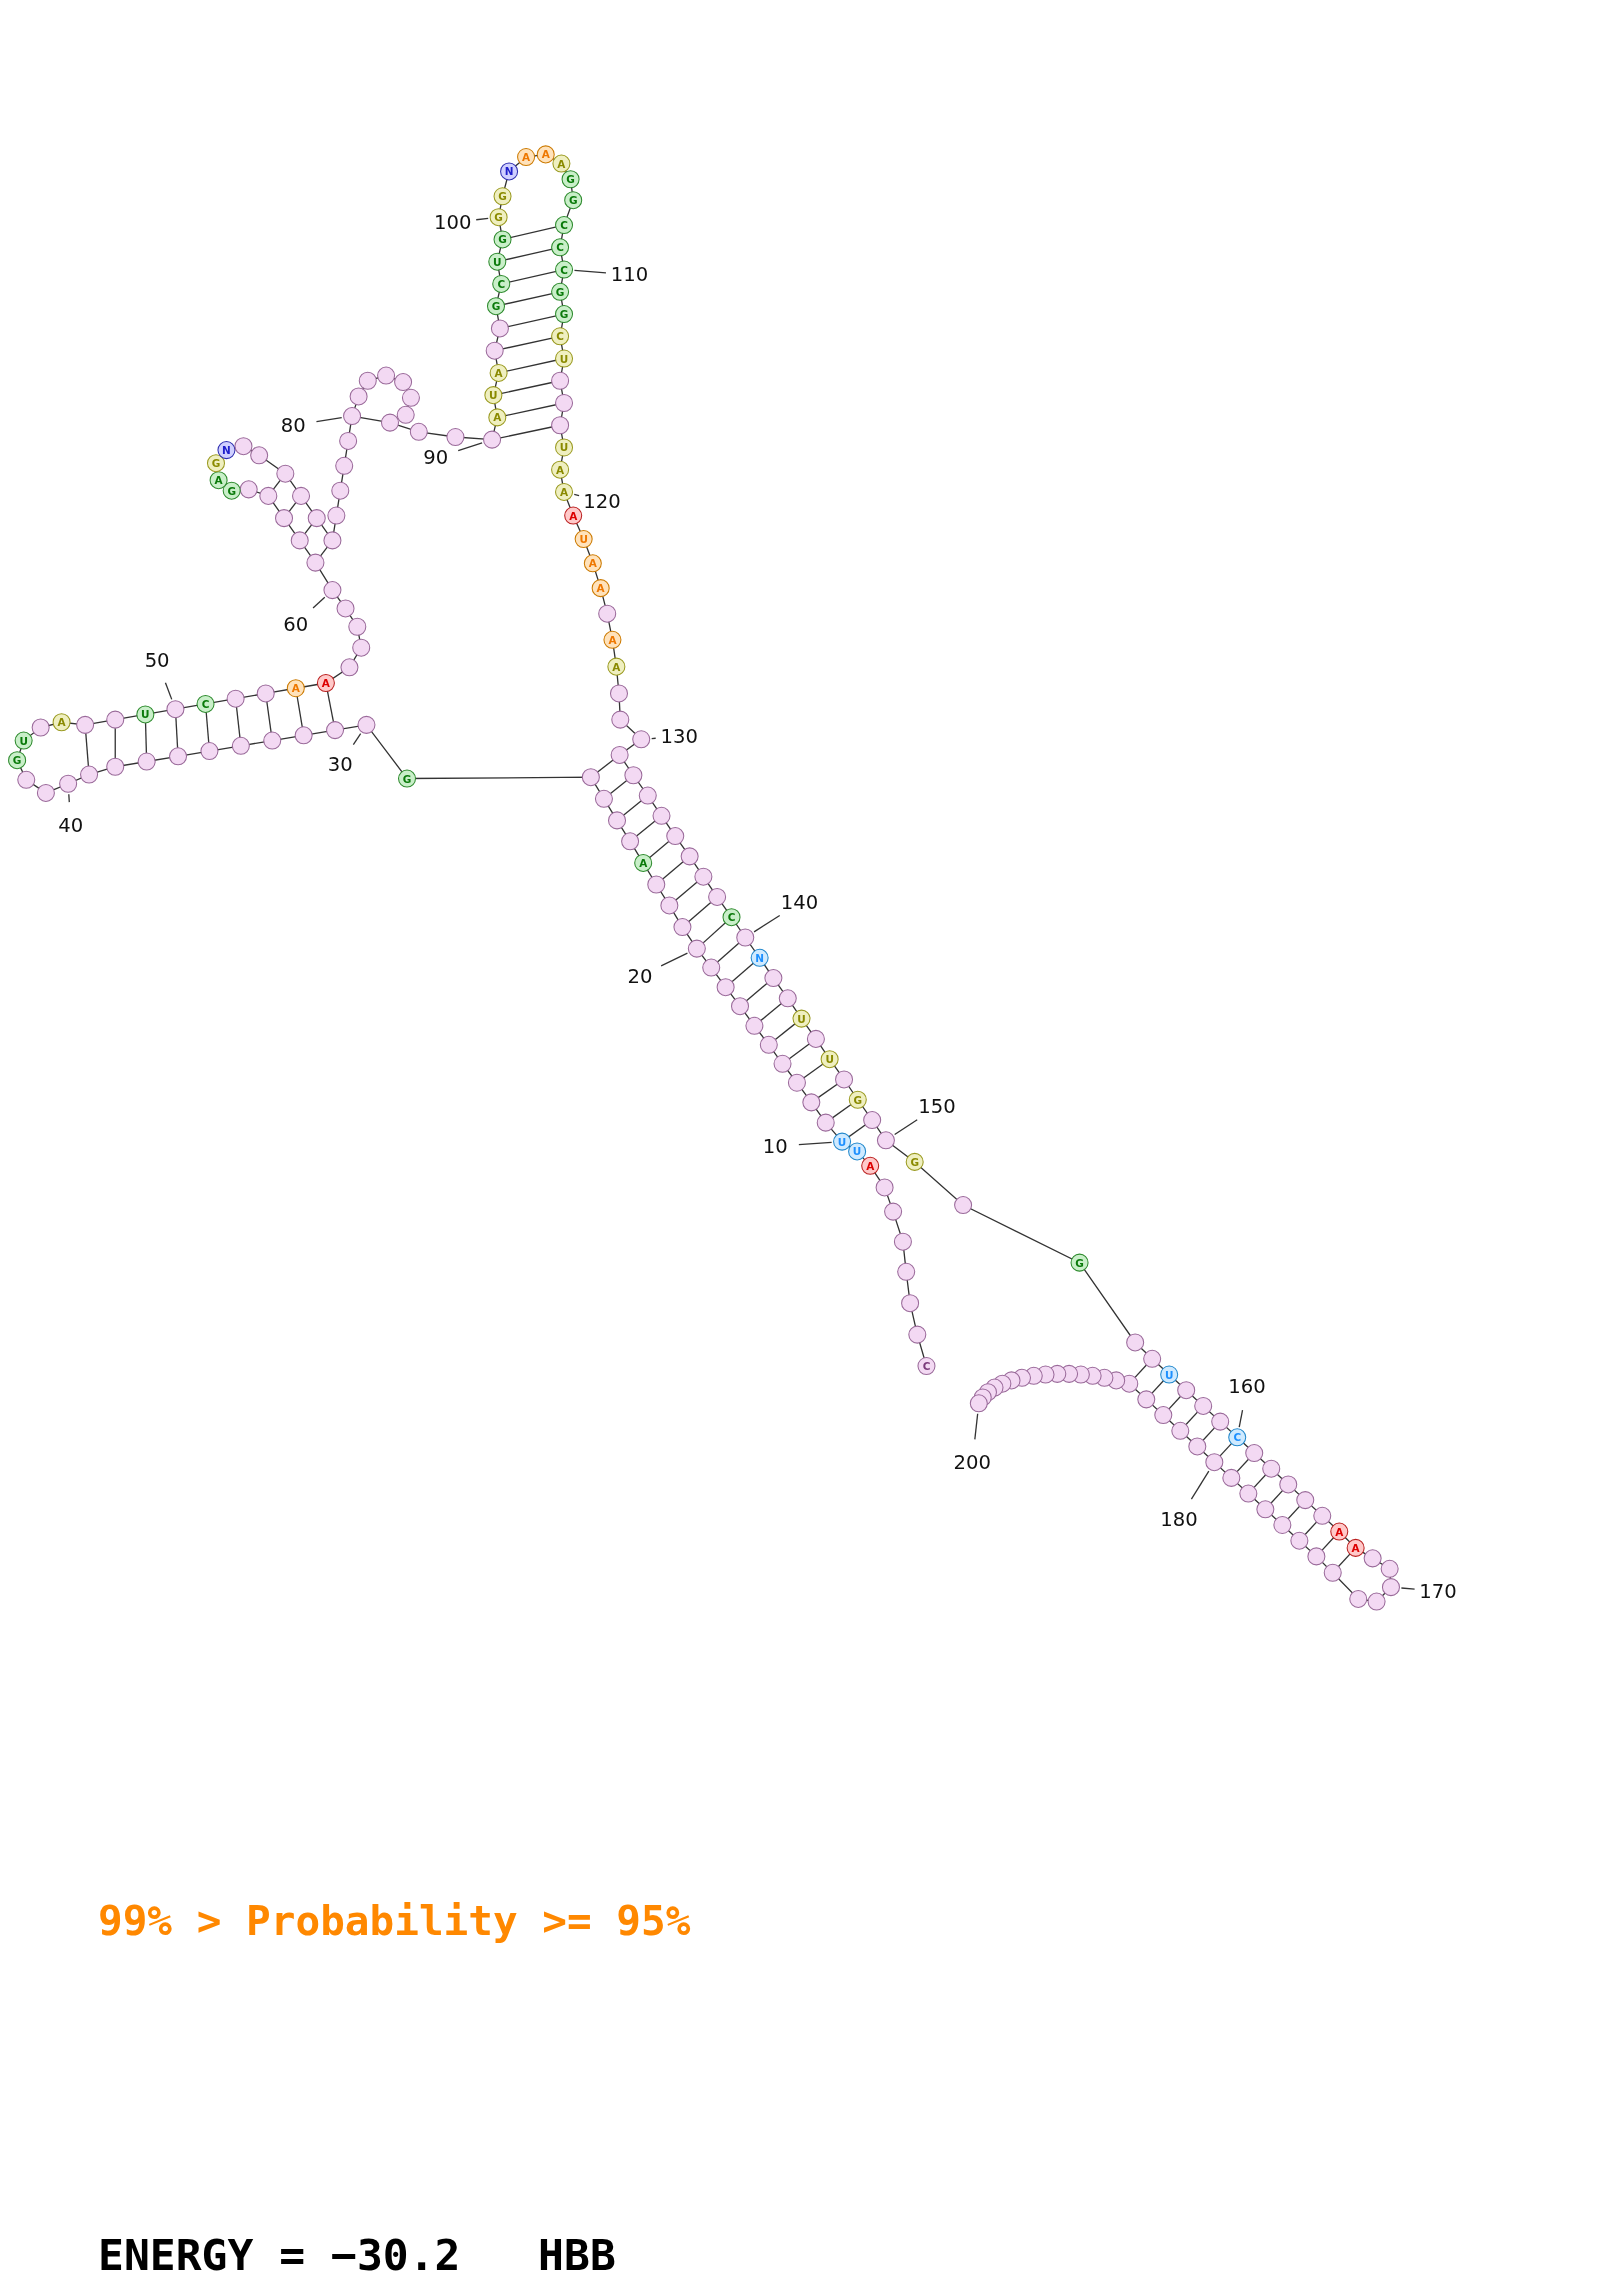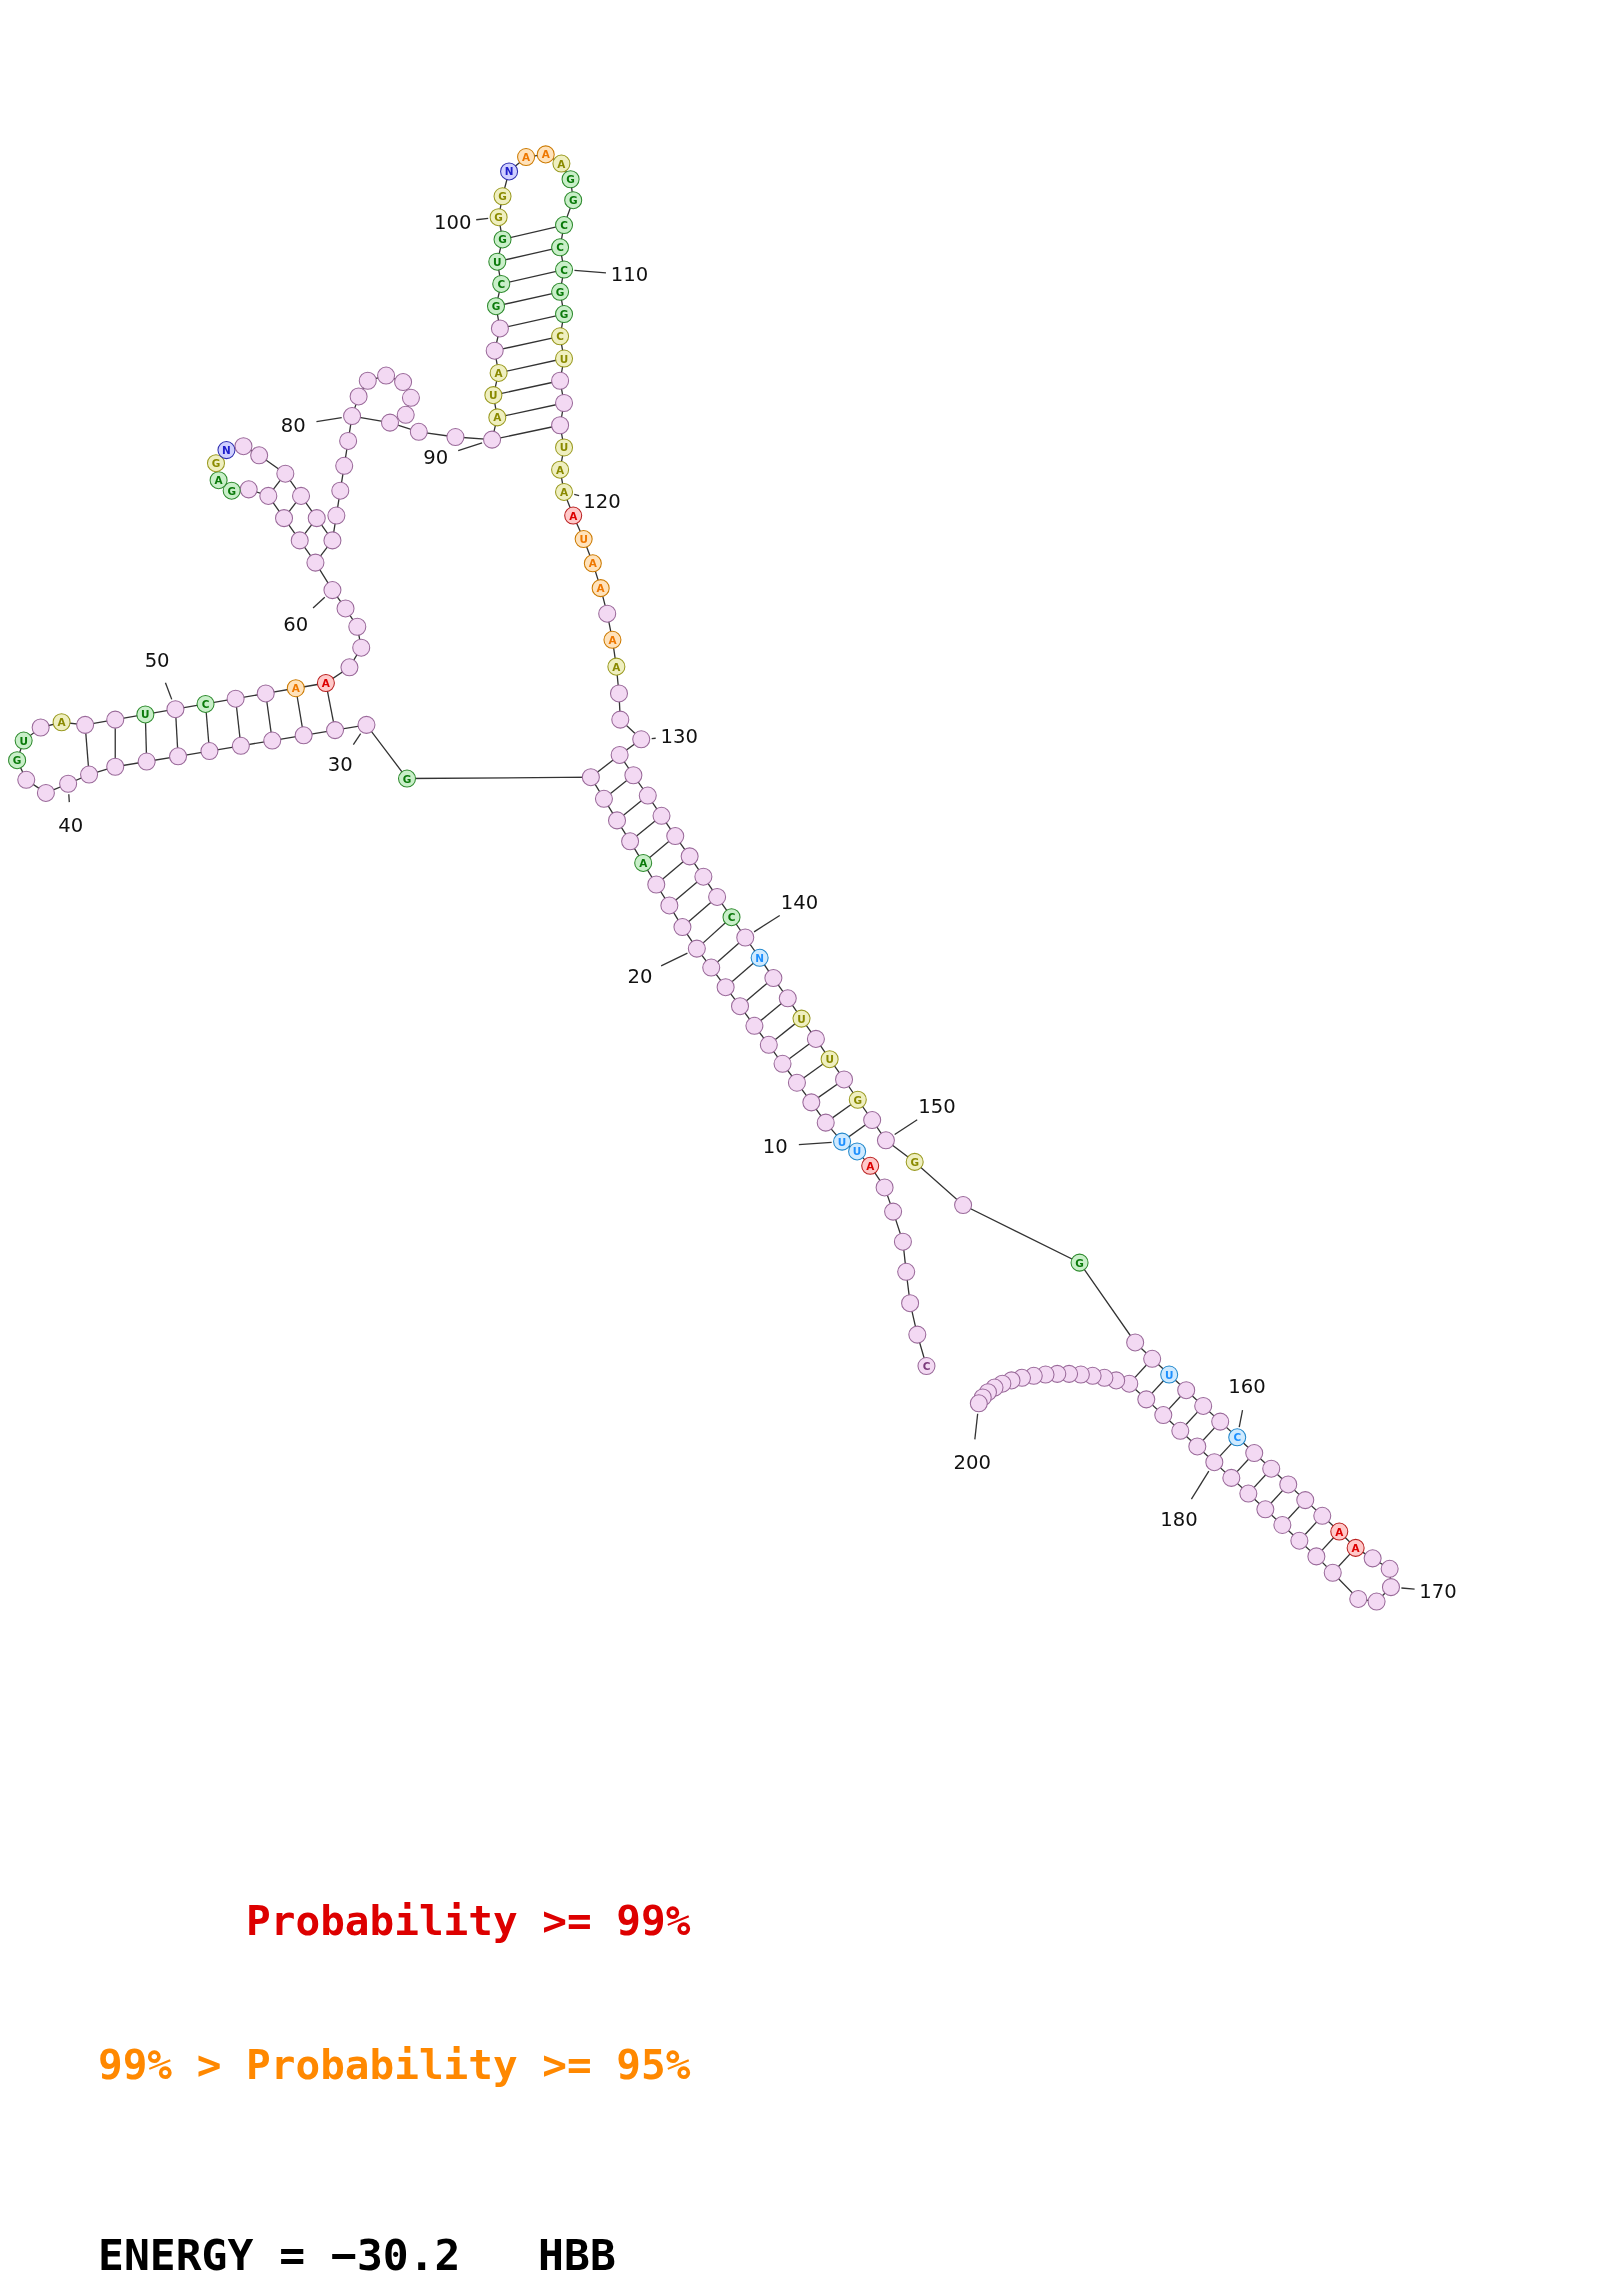--- a/index.html
+++ b/index.html
@@ -381,21 +381,20 @@
       <circle cx="1546" cy="2110" r="13" fill="#f3d9f3" stroke="#9a6a9a" stroke-width="1.6"></circle>
       <circle cx="1532" cy="2115" r="13" fill="#f3d9f3" stroke="#9a6a9a" stroke-width="1.6"></circle>
       <circle cx="1520" cy="2121" r="13" fill="#f3d9f3" stroke="#9a6a9a" stroke-width="1.6"></circle>
       <circle cx="1510" cy="2128" r="13" fill="#f3d9f3" stroke="#9a6a9a" stroke-width="1.6"></circle>
       <circle cx="1502" cy="2136" r="13" fill="#f3d9f3" stroke="#9a6a9a" stroke-width="1.6"></circle>
       <circle cx="1496" cy="2145" r="13" fill="#f3d9f3" stroke="#9a6a9a" stroke-width="1.6"></circle>
     </g>
   </svg>
 
 <div class="legend">
-  <div class="legend-line" style="color: rgb(221, 0, 0);">      Probability &gt;= 99%</div>
   <div class="legend-line" style="color: rgb(255, 136, 0);">99% &gt; Probability &gt;= 95%</div>
   
   
   
   
   
 </div>
 
 <div class="energy">ENERGY = −30.2   HBB</div>
 

